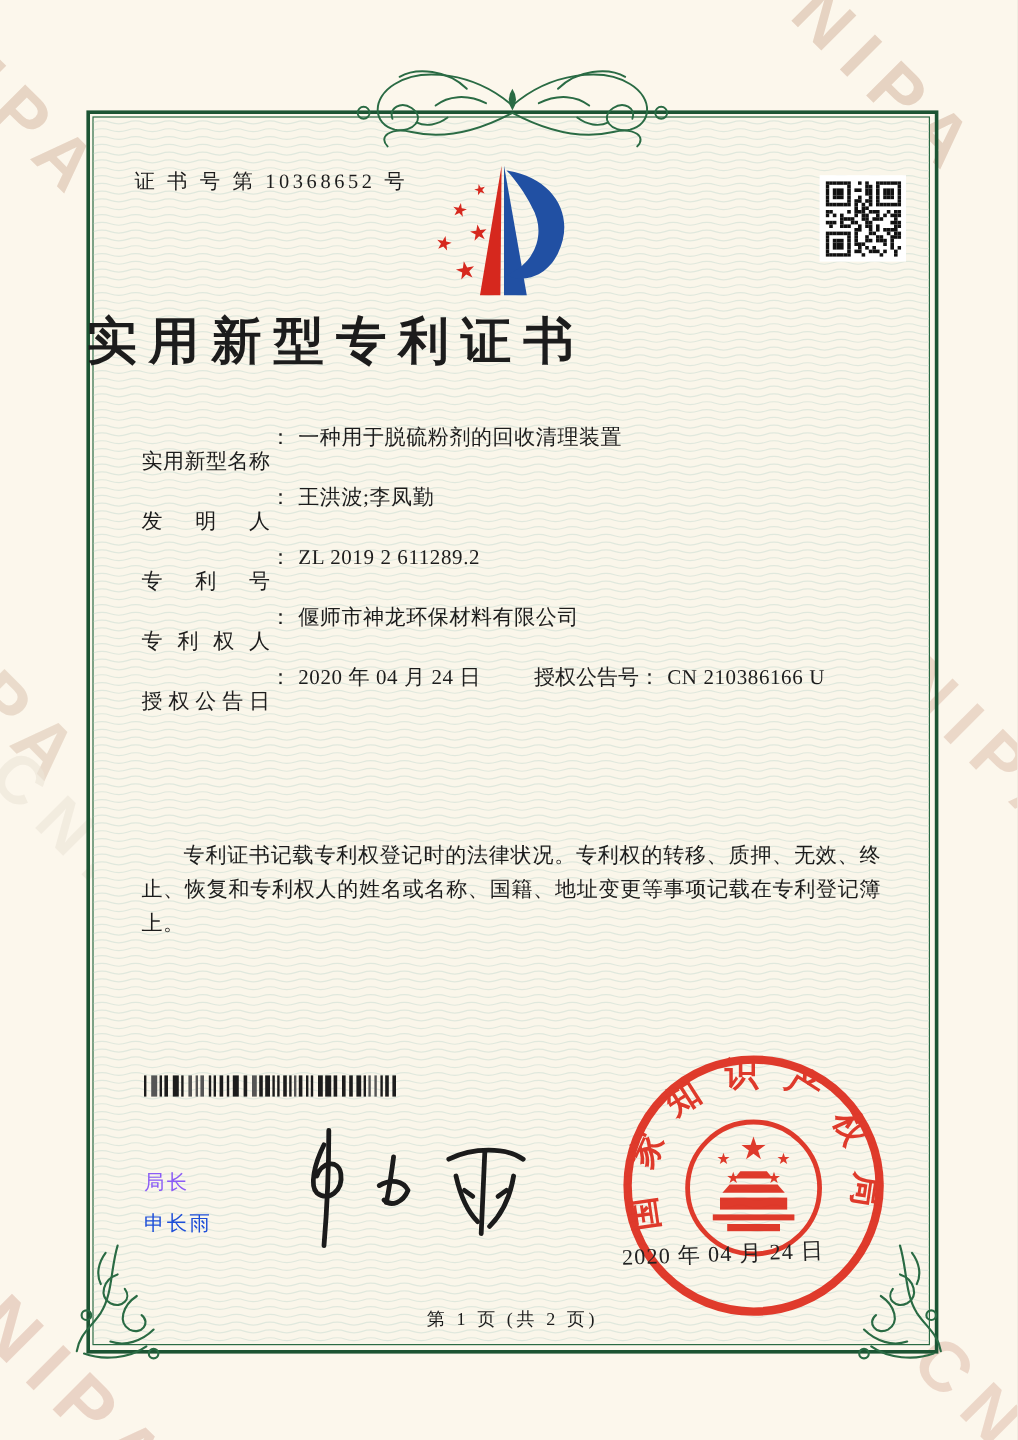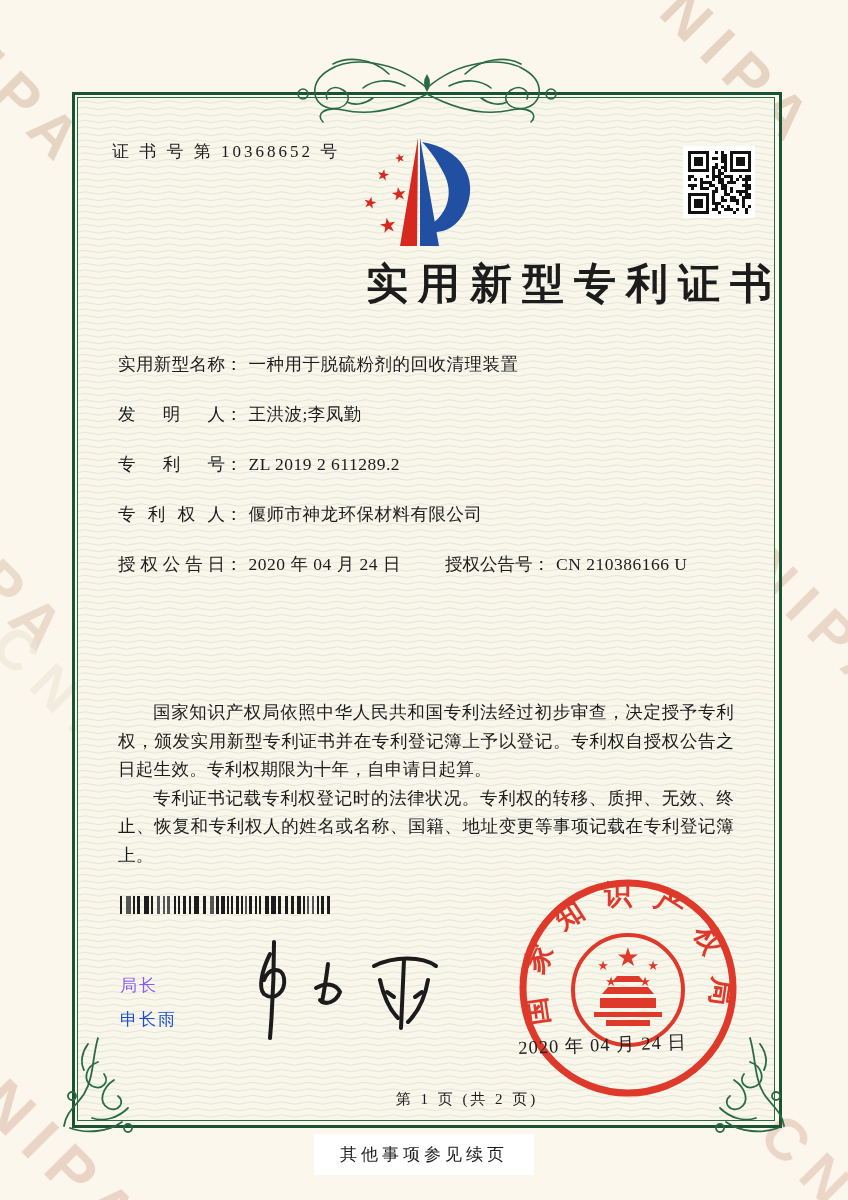--- a/index.html
+++ b/index.html
@@ -19,45 +19,45 @@
     border:3px solid #1c5433;box-sizing:border-box;}
   .frame-inner{position:absolute;left:77px;top:97px;width:698px;height:1024px;
     border:1px solid #2a6b44;box-sizing:border-box;background:#faf6ea;}
   .guilloche{position:absolute;left:78px;top:98px;width:696px;height:1022px;}
   .ornament{position:absolute;}
   
   .cert-no{position:absolute;left:112px;top:140px;font-size:17px;letter-spacing:3px;}
   .logo{position:absolute;left:356px;top:134px;}
   .qr{position:absolute;left:683px;top:146px;width:72px;height:72px;background:#fff;
       display:flex;align-items:center;justify-content:center;}
-  .title{position:absolute;left:72px;top:256px;width:710px;text-align:right;
+  .title{position:absolute;left:72px;top:256px;width:710px;text-align:left;
     font-size:42px;font-weight:bold;letter-spacing:10px;}
   
   .fields{position:absolute;left:118px;top:352px;width:620px;font-size:17.5px;}
   .row{position:relative;height:50px;line-height:24px;}
-  .lbl{display:inline-block;width:107px;text-align:justify;text-align-last:justify;vertical-align:top;}
+  .lbl{display:inline-block;width:107px;text-align:justify;text-align-last:justify;vertical-align:top;margin-top:20px;}
   .colon{display:inline-block;vertical-align:top;}
   .val{display:inline-block;margin-left:6px;vertical-align:top;letter-spacing:0.5px;}
   .pair2{position:absolute;left:327px;top:0;}
   
   .body-text{position:absolute;left:118px;top:698px;width:616px;
     font-size:17.5px;line-height:28.5px;text-align:justify;letter-spacing:0.3px;}
   .body-text p{margin:0;text-indent:2em;}
   
   .barcode{position:absolute;left:120px;top:896px;}
   .director-label{position:absolute;left:120px;top:974px;
     font-family:"Liberation Sans","DejaVu Sans",sans-serif;font-size:17px;letter-spacing:2px;color:#8b5cf6;}
   .director-name{position:absolute;left:120px;top:1008px;
     font-family:"Liberation Sans","DejaVu Sans",sans-serif;font-size:17px;letter-spacing:2px;color:#1d4ed8;}
   .signature{position:absolute;left:232px;top:936px;}
   .seal{position:absolute;left:514px;top:874px;}
   .seal-date{position:absolute;left:505px;top:1032px;width:195px;text-align:center;
     font-size:18.5px;letter-spacing:1px;color:#222;transform:rotate(-2deg);}
   .page-info{position:absolute;left:72px;top:1090px;width:710px;text-align:center;
-    font-size:15px;letter-spacing:3px;margin-left:40px;}
+    font-size:15px;letter-spacing:3px;}
   .footer-note{position:absolute;left:50%;top:1134px;transform:translateX(-50%);
     background:#ffffff;padding:9px 26px;font-size:17px;letter-spacing:4px;}
 </style>
 </head>
 <body>
 
 <div class="page">
 
   <div class="wm" style="left:-75px;top:-45px;font-size:60px;color:#e3cdbb;opacity:.8;">CNIPA</div>
   <div class="wm" style="left:655px;top:-65px;font-size:60px;color:#e3cdbb;opacity:.85;">CNIPA</div>
@@ -374,21 +374,20 @@
     </div>
     <div class="row">
       <span class="lbl">授权公告日</span><span class="colon">：</span><span class="val">2020 年 04 月 24 日</span>
       <span class="pair2">
         <span>授权公告号</span><span>：</span><span class="val">CN 210386166 U</span>
       </span>
     </div>
   </div>
 
   <div class="body-text">
-    <p>国家知识产权局依照中华人民共和国专利法经过初步审查，决定授予专利权，颁发实用新型专利证书并在专利登记簿上予以登记。专利权自授权公告之日起生效。专利权期限为十年，自申请日起算。</p>
     <p>专利证书记载专利权登记时的法律状况。专利权的转移、质押、无效、终止、恢复和专利权人的姓名或名称、国籍、地址变更等事项记载在专利登记簿上。</p>
   </div>
 
   <svg class="barcode" id="barcodesvg" width="216" height="18" viewBox="0 0 216 18">
       <rect x="0" y="0" width="2" height="18" fill="#1c1c1c"></rect>
       <rect x="6" y="0" width="5" height="18" fill="#555"></rect>
       <rect x="13" y="0" width="2" height="18" fill="#1c1c1c"></rect>
       <rect x="17" y="0" width="3" height="18" fill="#1c1c1c"></rect>
       <rect x="24" y="0" width="5" height="18" fill="#1c1c1c"></rect>
       <rect x="31" y="0" width="2" height="18" fill="#1c1c1c"></rect>
@@ -465,15 +464,14 @@
         <rect x="86" y="124" width="56" height="10"></rect>
         <rect x="80" y="138" width="68" height="5"></rect>
         <rect x="92" y="146" width="44" height="6"></rect>
       </g>
     </g>
   </svg>
   <div class="seal-date">2020 年 04 月 24 日</div>
 
   <div class="page-info">第 1 页 (共 2 页)</div>
 
-  <div class="footer-note">其他事项参见续页</div>
 
 </div>
 
 </body></html>

